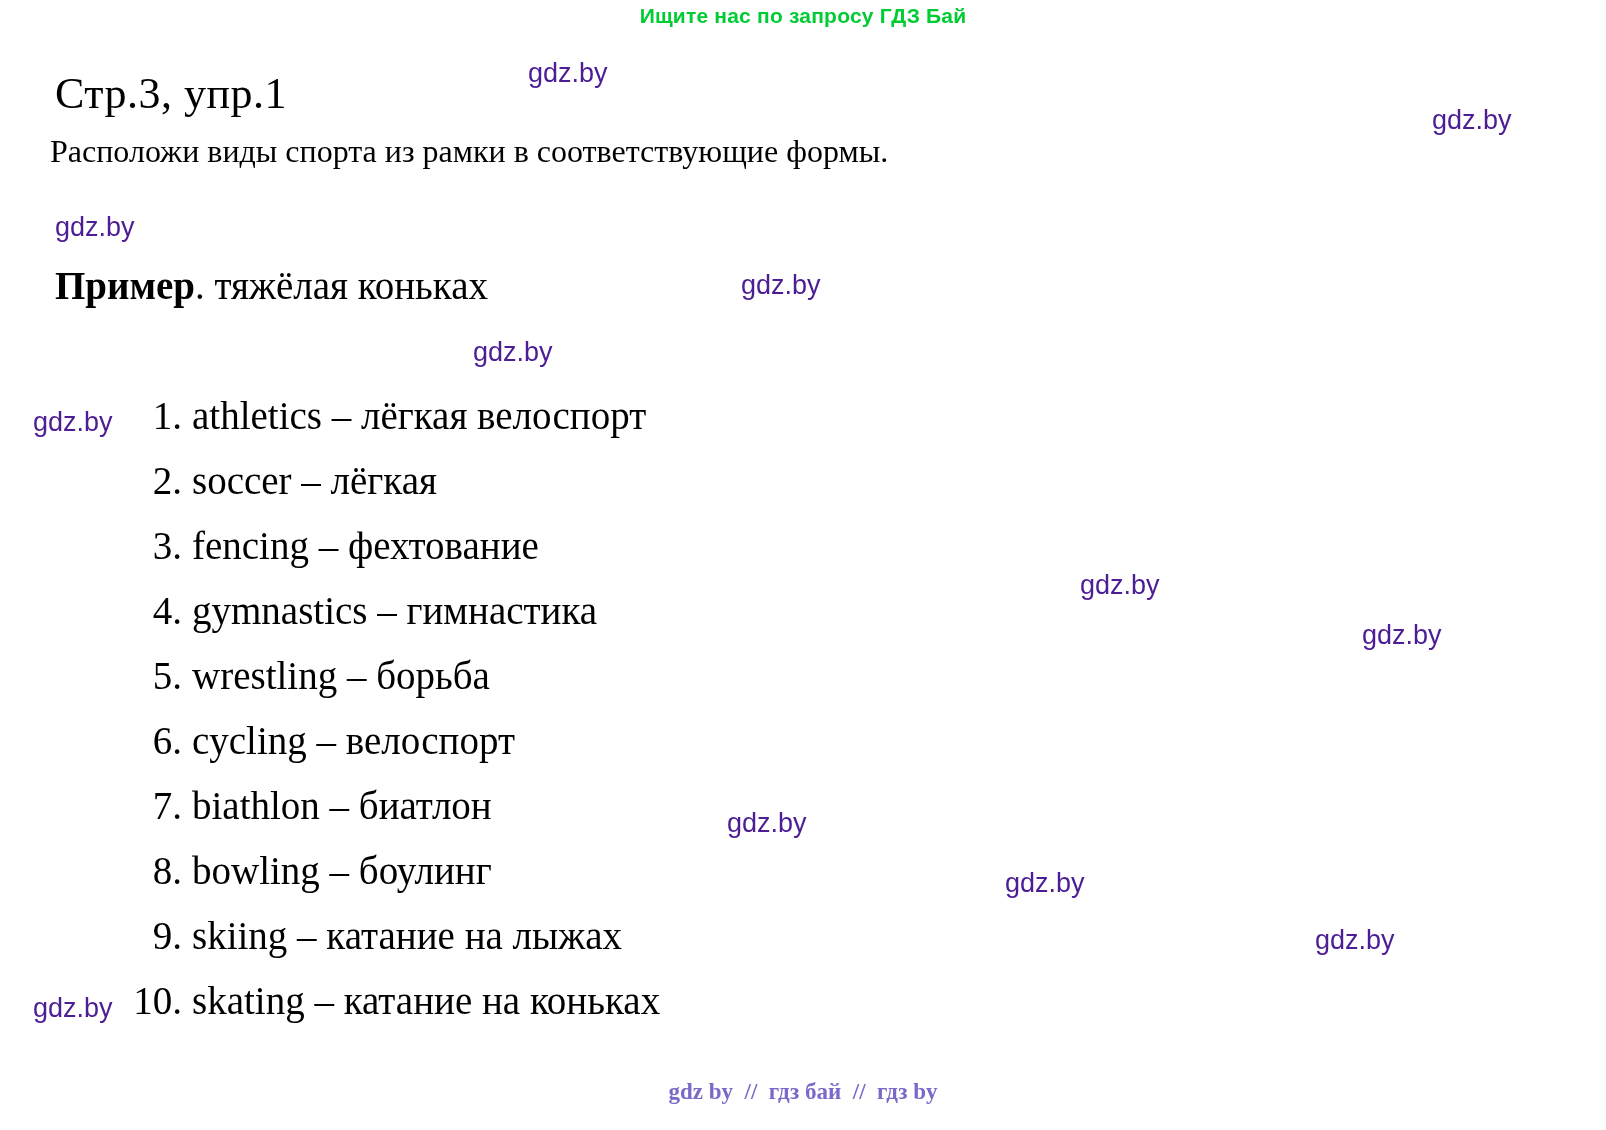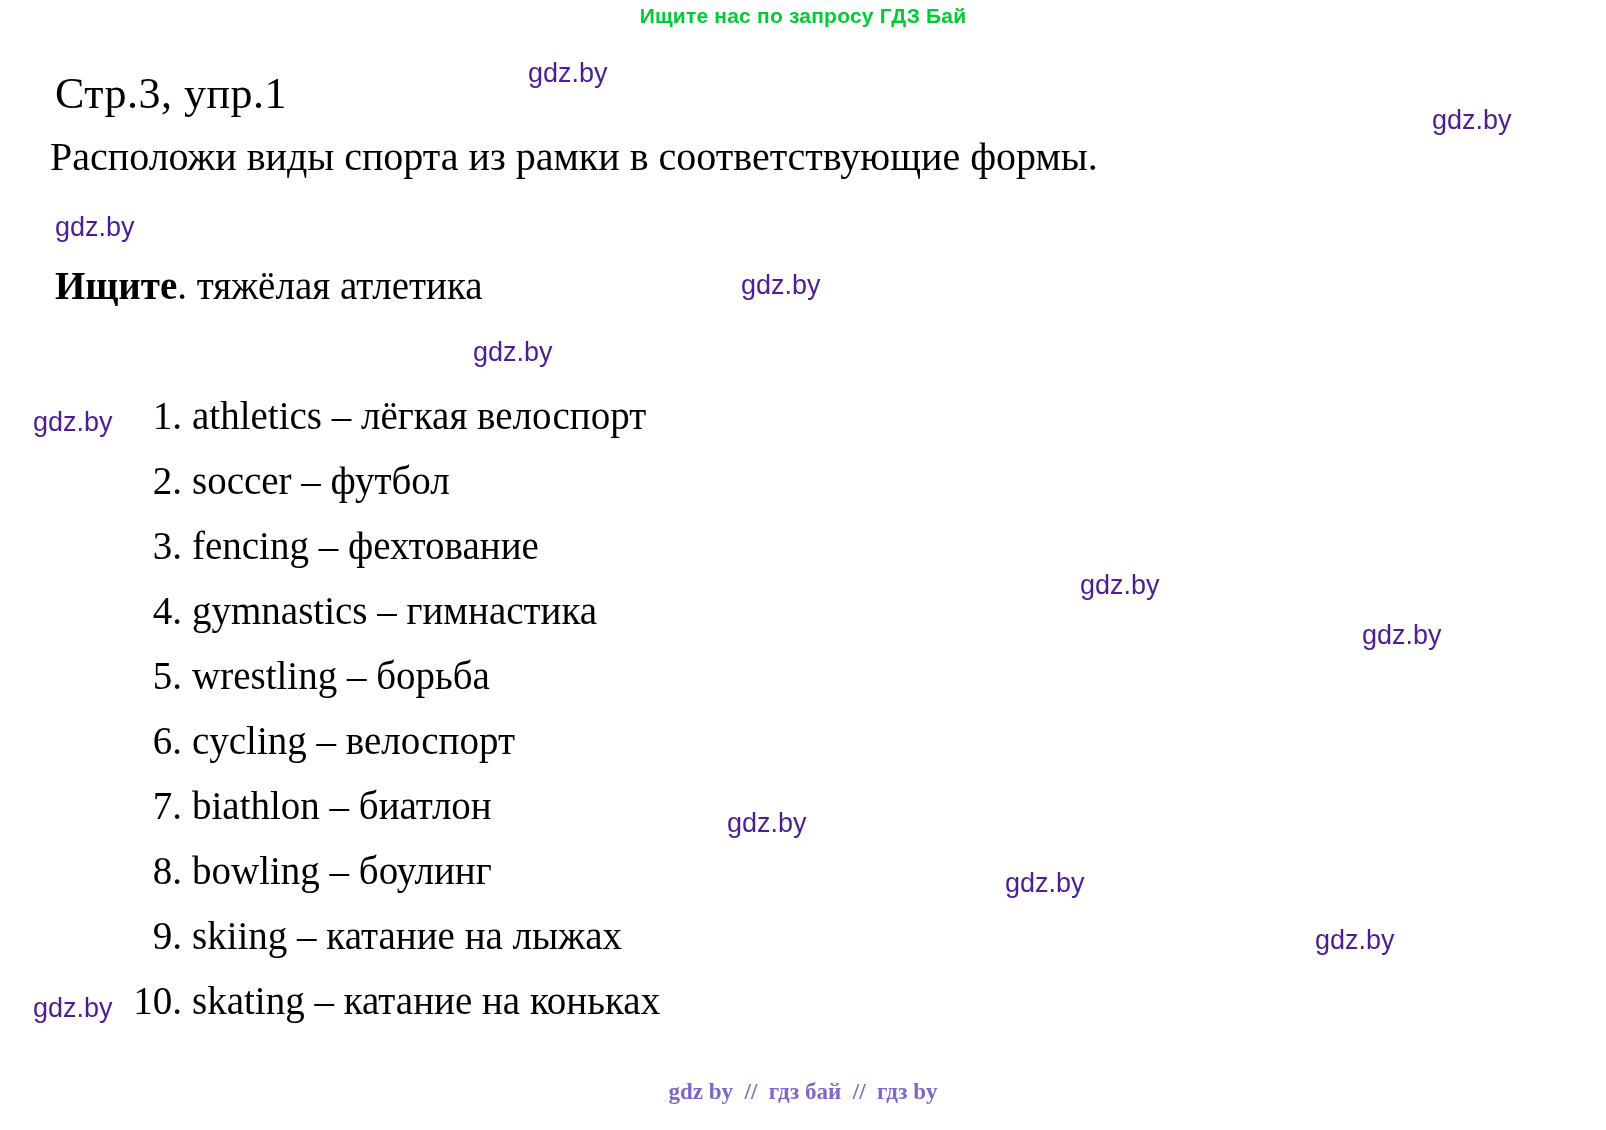--- a/index.html
+++ b/index.html
@@ -43,21 +43,21 @@
     font-weight: normal;
     font-family: "Liberation Serif", serif;
     letter-spacing: 0.5px;
   }
 
   
   .instruction {
     position: absolute;
     left: 50px;
     top: 133px;
-    font-size: 40px;
+    font-size: 32px;
     font-family: "Liberation Serif", serif;
     white-space: nowrap;
   }
 
   
   .example {
     position: absolute;
     left: 55px;
     top: 263px;
     font-size: 39px;
@@ -122,31 +122,31 @@
 
 <div class="page">
 
   <div class="top-banner" style="color: rgb(0, 204, 51);">Ищите нас по запросу ГДЗ Бай</div>
 
   <div class="heading">Стр.3, упр.1</div>
 
   <div class="instruction">Расположи виды спорта из рамки в соответствующие формы.</div>
 
   <div class="example">
-    <span class="bold">Ищите</span><span>. тяжёлая атлетика</span>
+    <span class="bold">Пример</span><span>. тяжёлая коньках</span>
   </div>
 
   <div class="answers">
     <div class="answer-row">
       <span class="answer-num">1.</span>
       <span class="answer-text">athletics – лёгкая велоспорт</span>
     </div>
     <div class="answer-row">
       <span class="answer-num">2.</span>
-      <span class="answer-text">soccer – футбол</span>
+      <span class="answer-text">soccer – лёгкая</span>
     </div>
     <div class="answer-row">
       <span class="answer-num">3.</span>
       <span class="answer-text">fencing – фехтование</span>
     </div>
     <div class="answer-row">
       <span class="answer-num">4.</span>
       <span class="answer-text">gymnastics – гимнастика</span>
     </div>
     <div class="answer-row">

